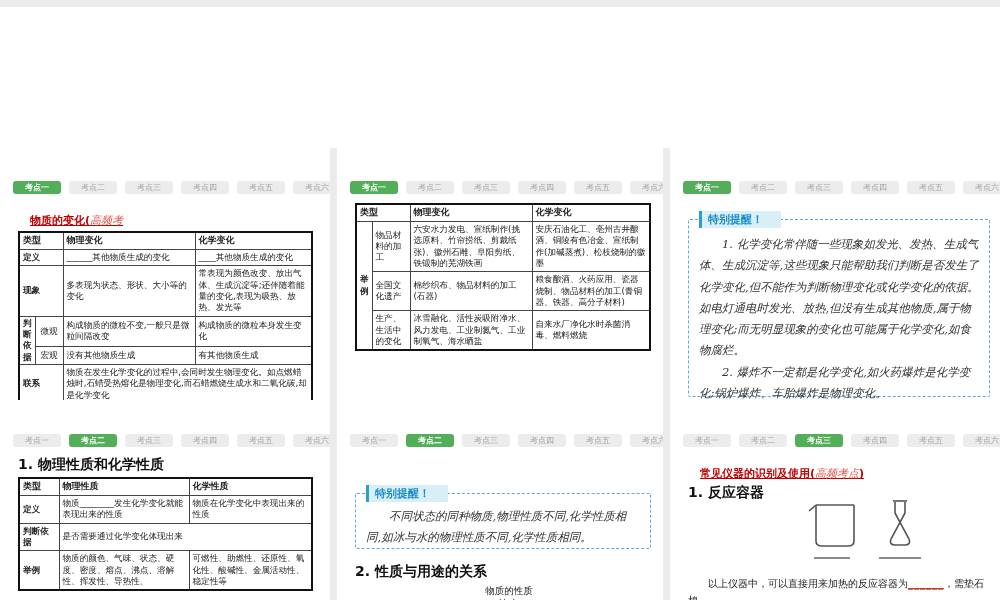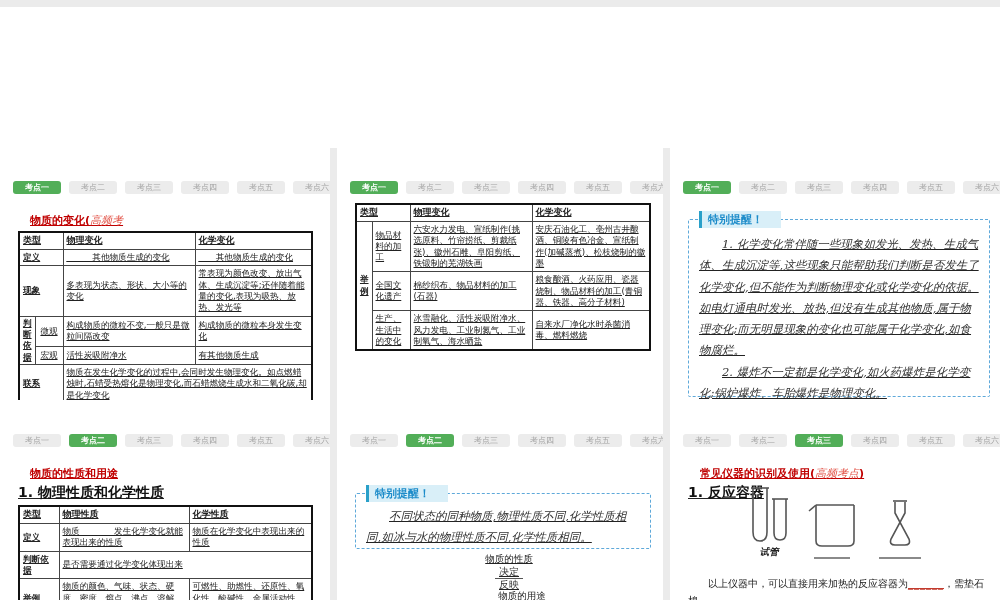--- a/index.html
+++ b/index.html
@@ -7,21 +7,21 @@
               font-family:"DejaVu Sans", sans-serif; color:#222; }
   .stage { position:absolute; left:0; top:0; width:1000px; height:600px; }
 
   
   .sep { position:absolute; background:#ebebeb; }
   .sep-h1 { left:0; top:148; width:1000px; height:6px; }
   .sep-h2 { left:0; top:400; width:1000px; height:7px; }
   .sep-v1 { left:330px; top:148px; width:7px; height:452px; }
   .sep-v2 { left:663px; top:148px; width:7px; height:452px; }
 
-  .slide { position:absolute; background:#fff; overflow:hidden;text-decoration:underline; }
+  .slide { position:absolute; background:#fff; overflow:hidden; }
   .s1 { left:0;     top:154px; width:330px; height:246px; }
   .s2 { left:337px; top:154px; width:326px; height:246px; }
   .s3 { left:670px; top:154px; width:330px; height:246px; }
   .s4 { left:0;     top:407px; width:330px; height:193px; }
   .s5 { left:337px; top:407px; width:326px; height:193px; }
   .s6 { left:670px; top:407px; width:330px; height:193px; }
 
   
   .tabbar { padding:27px 0 0 13px; white-space:nowrap; }
   .tab { display:inline-block; width:48px; height:13px; line-height:13px;
@@ -116,21 +116,21 @@
         <td>常表现为颜色改变、放出气体、生成沉淀等;还伴随着能量的变化,表现为吸热、放热、发光等</td>
       </tr>
       <tr>
         <td rowspan="2" class="vlab">判断依据</td>
         <td class="vlab" style="font-weight:normal">微观</td>
         <td>构成物质的微粒不变,一般只是微粒间隔改变</td>
         <td>构成物质的微粒本身发生变化</td>
       </tr>
       <tr>
         <td class="vlab" style="font-weight:normal">宏观</td>
-        <td>活性炭吸附净水</td>
+        <td>没有其他物质生成</td>
         <td>有其他物质生成</td>
       </tr>
       <tr>
         <td colspan="2" class="lab">联系</td>
         <td colspan="2">物质在发生化学变化的过程中,会同时发生物理变化。如点燃蜡烛时,石蜡受热熔化是物理变化,而石蜡燃烧生成水和二氧化碳,却是化学变化</td>
       </tr>
     </tbody>
       </table>
   </div>
 
@@ -175,21 +175,20 @@
       <div class="remind-chip">特别提醒！</div>
       <div class="remind-text">
         <p>1. 化学变化常伴随一些现象如发光、发热、生成气体、生成沉淀等,这些现象只能帮助我们判断是否发生了化学变化,但不能作为判断物理变化或化学变化的依据。如电灯通电时发光、放热,但没有生成其他物质,属于物理变化;而无明显现象的变化也可能属于化学变化,如食物腐烂。</p>
         <p>2. 爆炸不一定都是化学变化,如火药爆炸是化学变化;锅炉爆炸、车胎爆炸是物理变化。</p>
       </div>
     </div>
   </div>
 
   <div class="slide s4">
     <div class="tabbar"><span class="tab">考点一</span><span class="tab active">考点二</span><span class="tab">考点三</span><span class="tab">考点四</span><span class="tab">考点五</span><span class="tab">考点六</span></div>
-    <div class="rtitle">物质的性质和用途</div>
     <div class="subtitle">1. 物理性质和化学性质</div>
     <table style="width:293px;">
       <colgroup>
           <col style="width:40px">
           <col style="width:130px">
           <col style="width:123px">
         </colgroup>
       <tbody>
           <tr>
         <th>类型</th>
@@ -215,49 +214,39 @@
   </div>
 
   <div class="slide s5">
     <div class="tabbar"><span class="tab">考点一</span><span class="tab active">考点二</span><span class="tab">考点三</span><span class="tab">考点四</span><span class="tab">考点五</span><span class="tab">考点六</span></div>
     <div class="remind-box" style="margin:40px 12px 0 18px; height:56px;">
       <div class="remind-chip">特别提醒！</div>
       <div class="remind-text" style="padding-top:12px;">
         <p>不同状态的同种物质,物理性质不同,化学性质相同,如冰与水的物理性质不同,化学性质相同。</p>
       </div>
     </div>
+    <div class="subtitle" style="margin-top:14px;">2. 性质与用途的关系</div>
     <div class="relation">
       <span>物质的性质</span>
       <span class="rel-arrows">
         <span class="top">决定</span>
         <span class="bot">反映</span>
       </span>
       <span class="rel-right">物质的用途</span>
     </div>
   </div>
 
   <div class="slide s6">
     <div class="tabbar"><span class="tab">考点一</span><span class="tab">考点二</span><span class="tab active">考点三</span><span class="tab">考点四</span><span class="tab">考点五</span><span class="tab">考点六</span></div>
     <div class="rtitle">
       <span>常见仪器的识别及使用(</span><span class="kai">高频考点</span><span>)</span>
     </div>
     <div class="subtitle">1. 反应容器</div>
 
     <div class="figrow">
-      <div class="fig fig-tubes">
-        <svg width="42" height="58" viewBox="0 0 42 58">
-          <g fill="none" stroke="#555" stroke-width="1.6">
-            <path d="M3,2 H21"></path>
-            <path d="M5,2 V46 Q5,55 12,55 Q19,55 19,46 V2"></path>
-            <path d="M24,13 H40"></path>
-            <path d="M26,13 V47 Q26,54 32,54 Q38,54 38,47 V13"></path>
-          </g>
-        </svg>
-        <div class="fig-label">试管</div>
-      </div>
       <div class="fig fig-beaker">
         <svg width="52" height="48" viewBox="0 0 52 48">
           <g fill="none" stroke="#555" stroke-width="1.6">
             <path d="M10,4 L3,10"></path>
             <path d="M10,4 H48"></path>
             <path d="M10,4 V40 Q10,45 16,45 H42 Q48,45 48,40 V4"></path>
           </g>
         </svg>
         <div class="blankline"></div>
       </div>

